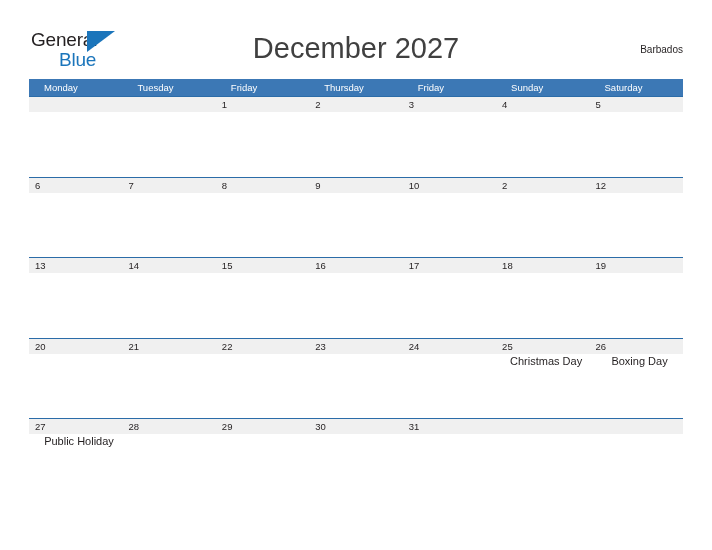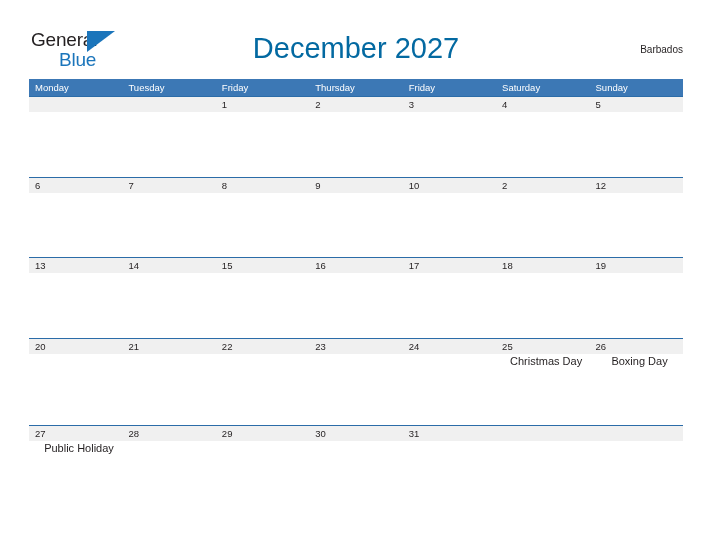--- a/index.html
+++ b/index.html
@@ -67,21 +67,21 @@
     font-family: "Liberation Sans", sans-serif;
   }
 
   .month-title {
     position: absolute;
     left: 0;
     top: 32px;
     width: 712px;
     text-align: center;
     font-size: 29px;
-    color: #0369a1;
+    color: #404040;
     font-weight: normal;
     letter-spacing: 0px;
     font-family: "Liberation Sans", sans-serif;
   }
 
   .country {
     position: absolute;
     right: 29px;
     top: 44px;
     font-size: 10px;
@@ -100,42 +100,41 @@
   .weekday-header {
     display: flex;
     width: 654px;
     height: 17px;
     background: #3c78b5;
   }
   .weekday-cell {
     width: 93.43px;
     height: 17px;
     line-height: 17px;
-    padding-left: 6px;
+    padding-left: 15px;
     box-sizing: border-box;
     color: #ffffff;
     font-size: 9.5px;
     font-family: "Liberation Sans", sans-serif;
     white-space: nowrap;
     overflow: hidden;
   }
 
   .week-row {
     position: relative;
     width: 654px;
     height: 80.6px;
     border-top: 1.4px solid #2b6ca8;
     box-sizing: border-box;
   }
   .week-row:first-of-type {
     border-top: none;
   }
   .week-row.last {
     height: 46px;
-    margin-top: 7px;
   }
 
   .daynum-band {
     display: flex;
     width: 654px;
     height: 15px;
     background: #f0f0f0;
   }
 
   .day-cell {
@@ -191,22 +190,22 @@
   </div>
 
   <div class="calendar">
 
     <div class="weekday-header">
       <div class="weekday-cell">Monday</div>
       <div class="weekday-cell">Tuesday</div>
       <div class="weekday-cell">Friday</div>
       <div class="weekday-cell">Thursday</div>
       <div class="weekday-cell">Friday</div>
+      <div class="weekday-cell">Sunday</div>
       <div class="weekday-cell">Saturday</div>
-      <div class="weekday-cell">Sunday</div>
     </div>
 
     <div class="week-row">
       <div class="daynum-band">
         <div class="day-cell">
             <div class="daynum"></div>
             <div class="day-event"></div>
           </div>
         <div class="day-cell">
             <div class="daynum"></div>

